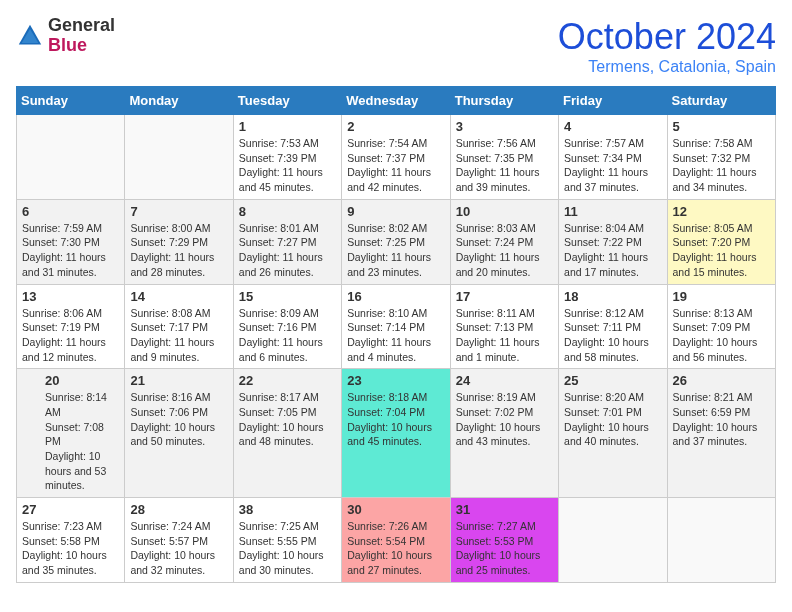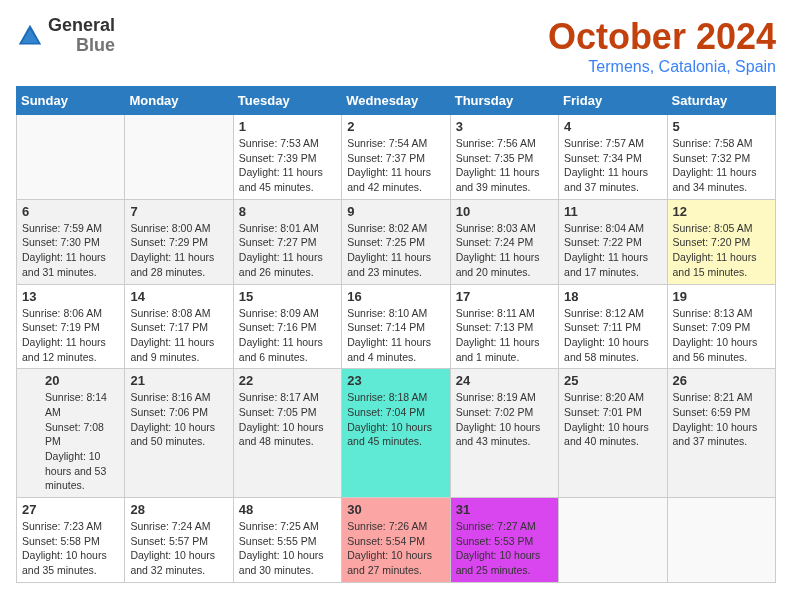--- a/index.html
+++ b/index.html
@@ -26,35 +26,34 @@
       line-height: 1.1;
     }
     .logo-general {
       font-size: 18px;
       font-weight: bold;
       color: #333;
     }
     .logo-blue {
       font-size: 18px;
       font-weight: bold;
-      color: #737373;
-      text-align: right;
+      color: #be185d;
     }
     .logo-icon {
       width: 28px;
       height: 28px;
       margin-right: 4px;
     }
     .title-area {
       text-align: right;
     }
     .month-title {
       font-size: 36px;
-      font-weight: bold;
-      color: #c2410c;
+      font-weight: normal;
+      color: #1d4ed8;
       margin-left: 41px;
     }
     .location-title {
       font-size: 16px;
       color: #3b82f6;
     }
     .calendar {
       width: 100%;
       border-collapse: collapse;
       font-size: 11px;
@@ -241,21 +240,21 @@
       <tr>
         <td style="background: rgb(255, 255, 255);">
           <span class="day-num">27</span>
           <div class="day-info">Sunrise: 7:23 AM<br>Sunset: 5:58 PM<br>Daylight: 10 hours and 35 minutes.</div>
         </td>
         <td style="background: rgb(255, 255, 255);">
           <span class="day-num">28</span>
           <div class="day-info">Sunrise: 7:24 AM<br>Sunset: 5:57 PM<br>Daylight: 10 hours and 32 minutes.</div>
         </td>
         <td style="background: rgb(255, 255, 255);">
-          <span class="day-num">48</span>
+          <span class="day-num">38</span>
           <div class="day-info">Sunrise: 7:25 AM<br>Sunset: 5:55 PM<br>Daylight: 10 hours and 30 minutes.</div>
         </td>
         <td style="background: #fca5a5;">
           <span class="day-num">30</span>
           <div class="day-info">Sunrise: 7:26 AM<br>Sunset: 5:54 PM<br>Daylight: 10 hours and 27 minutes.</div>
         </td>
         <td style="background: #d946ef;">
           <span class="day-num">31</span>
           <div class="day-info">Sunrise: 7:27 AM<br>Sunset: 5:53 PM<br>Daylight: 10 hours and 25 minutes.</div>
         </td>

